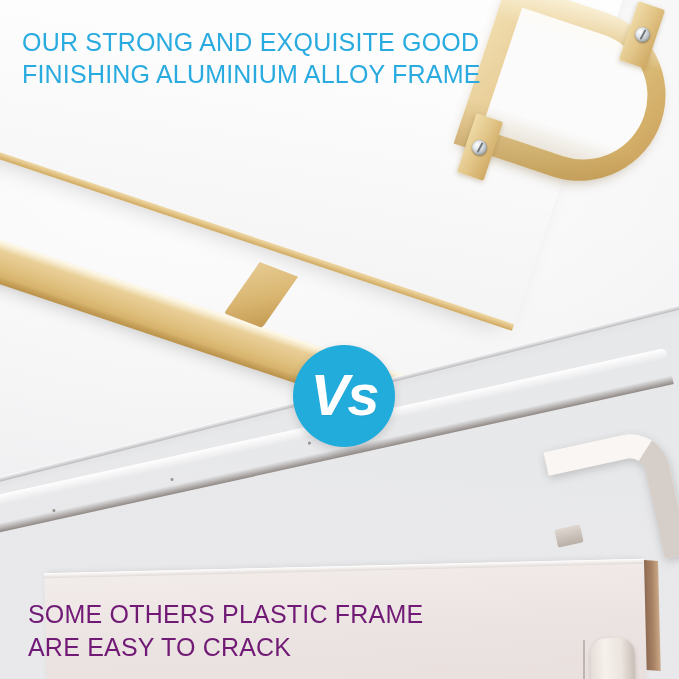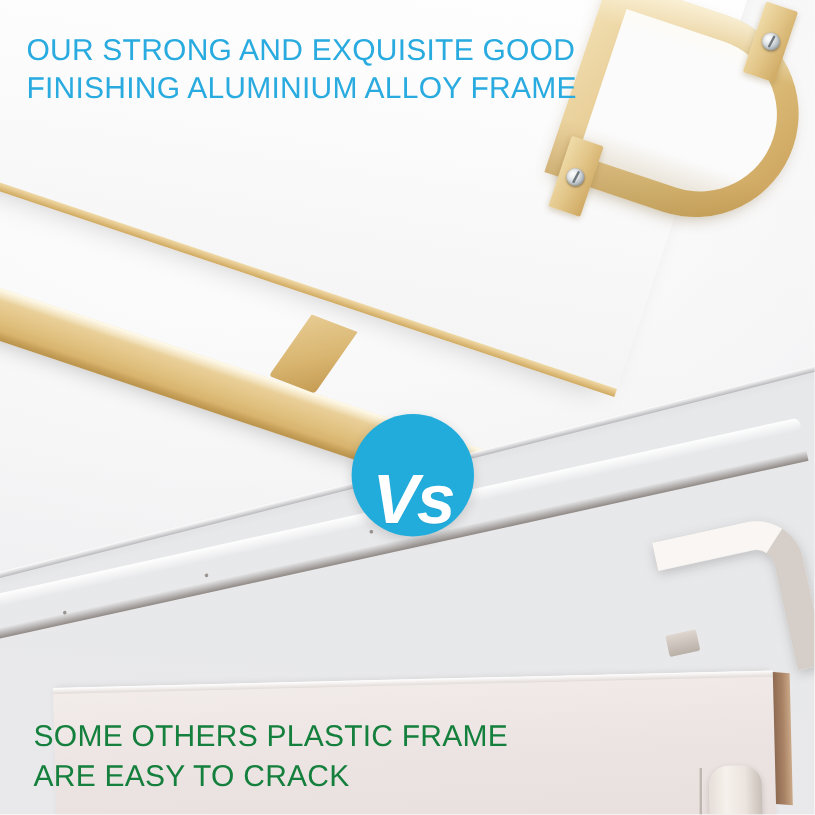--- a/index.html
+++ b/index.html
@@ -195,21 +195,21 @@
   .plastic-leg-seam{
     position:absolute;left:583px;top:640px;width:2px;height:42px;
     background:rgba(140,128,120,.45);
   }
 
   
   .vs-badge{
     position:absolute;left:293px;top:345px;width:102px;height:102px;
     border-radius:50%;
     background:#22ACDC;
-    display:flex;align-items:flex-end;justify-content:center;
+    display:flex;align-items:center;justify-content:center;
     box-shadow:0 3px 10px rgba(0,0,0,.14);
   }
   .vs-text{
     color:#ffffff;
     font-family:"Liberation Sans",sans-serif;
     font-weight:700;
     font-size:58px;
     letter-spacing:-2px;
     line-height:1;
     font-style:italic;
@@ -223,21 +223,21 @@
     color:#29ABE0;
     font-family:"Liberation Sans",sans-serif;
     font-weight:400;
     font-size:25px;
     line-height:32px;
     letter-spacing:.2px;
     white-space:pre-line;
   }
   .headline-bottom{
     position:absolute;left:28px;top:598px;width:600px;
-    color:#15803d;
+    color:#701a75;
     font-family:"Liberation Sans",sans-serif;
     font-weight:400;
     font-size:25px;
     line-height:33px;
     letter-spacing:.2px;
     white-space:pre-line;
   }
 </style>
 </head>
 <body>

